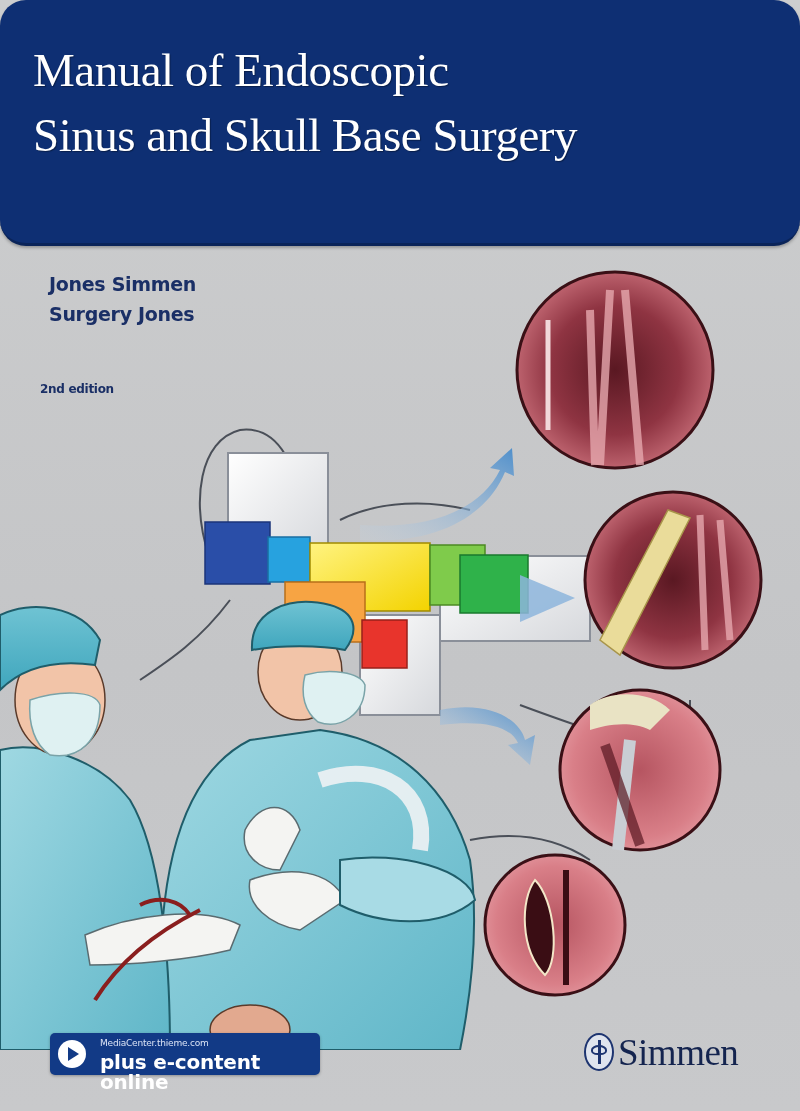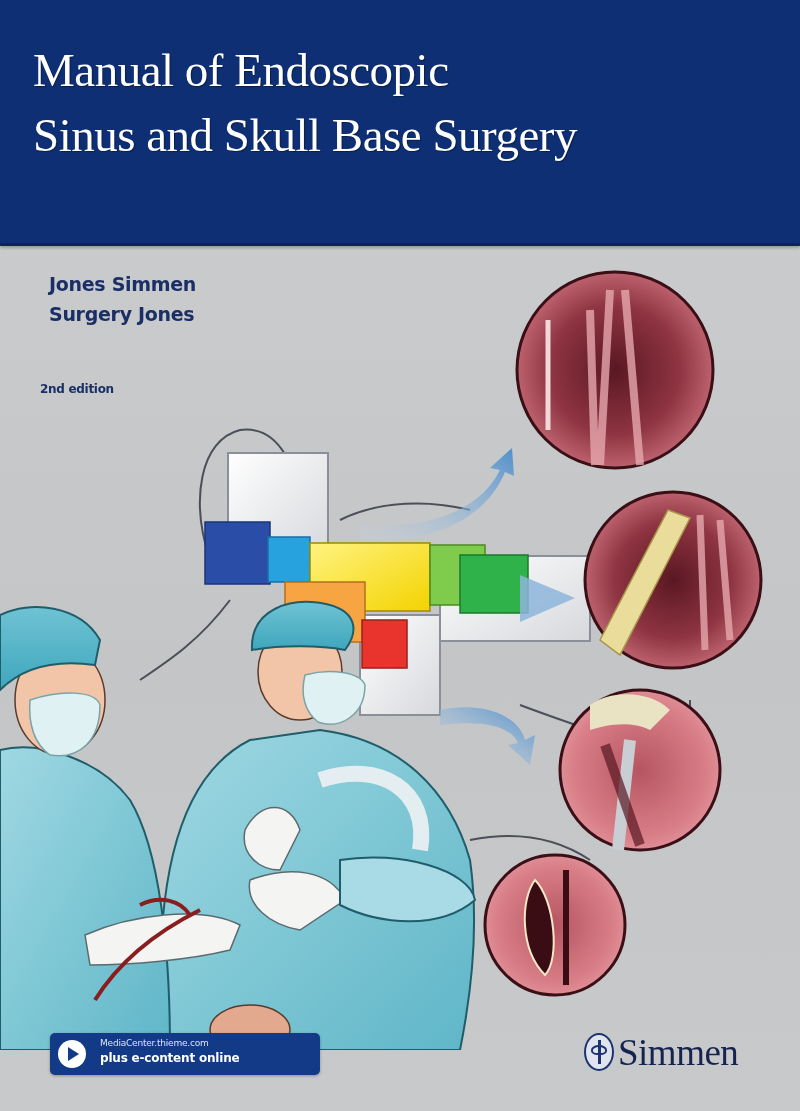--- a/index.html
+++ b/index.html
@@ -1,31 +1,31 @@
 <!DOCTYPE html>
 <html><head>
 <meta charset="utf-8">
 <style>
   html, body { margin: 0; padding: 0; }
   body { width: 800px; height: 1111px; overflow: hidden; background: #c9cacc; font-family: "Liberation Sans", sans-serif; }
   .cover { position: relative; width: 800px; height: 1111px; background: linear-gradient(180deg, #cdcecf 0%, #c4c5c7 60%, #c8c9cb 100%); overflow: hidden; }
-  .title-band { position: absolute; left: 0; top: 0; width: 800px; height: 243px; background: #0e2f73; border-bottom: 3px solid #0a2459; box-shadow: 0 2px 3px rgba(0,0,0,0.25); }
+  .title-band { position: absolute; left: 0; top: 0; width: 800px; height: 243px; background: #0e2f73; border-bottom: 3px solid #0a2459; box-shadow: 0 2px 3px rgba(0,0,0,0.25); border-radius: 26px; }
   .title-line { position: absolute; left: 33px; color: #ffffff; font-family: "Liberation Serif", "DejaVu Serif", serif; font-size: 47px; line-height: 1; letter-spacing: -0.5px; white-space: nowrap; text-shadow: 1px 1px 1px rgba(0,0,0,0.35); }
   .title-line.l1 { top: 47px; }
   .title-line.l2 { top: 112px; }
   .author { position: absolute; left: 49px; color: #1a2f66; font-family: "DejaVu Sans", sans-serif; font-weight: bold; font-size: 19px; line-height: 1; letter-spacing: -0.3px; white-space: nowrap; }
   .author.a1 { top: 275px; }
   .author.a2 { top: 305px; }
   .edition { position: absolute; left: 40px; top: 383px; color: #1a2f66; font-family: "DejaVu Sans", sans-serif; font-weight: bold; font-size: 12px; line-height: 1; letter-spacing: -0.3px; }
   .illustration { position: absolute; left: 0; top: 250px; width: 800px; height: 800px; }
   .media-badge { position: absolute; left: 50px; top: 1033px; width: 246px; height: 42px; background: #123a86; border-radius: 5px; box-shadow: 0 1px 3px rgba(0,0,0,0.3); padding-left: 24px; }
   .play-circle { position: absolute; left: 8px; top: 7px; width: 28px; height: 28px; border-radius: 50%; background: #ffffff; }
   .play-circle::after { content: ""; position: absolute; left: 10px; top: 7px; border-left: 11px solid #123a86; border-top: 7px solid transparent; border-bottom: 7px solid transparent; }
   .media-url { position: absolute; left: 50px; top: 6px; color: #dbe3f5; font-size: 9px; line-height: 1; font-family: "DejaVu Sans", sans-serif; letter-spacing: -0.2px; }
-  .media-label { position: absolute; left: 50px; top: 19px; color: #ffffff; font-size: 12px; font-weight: bold; line-height: 1; font-family: "DejaVu Sans", sans-serif; letter-spacing: -0.2px; }
+  .media-label { position: absolute; left: 50px; top: 19px; color: #ffffff; font-size: 20px; font-weight: bold; line-height: 1; font-family: "DejaVu Sans", sans-serif; letter-spacing: -0.2px; }
   .publisher { position: absolute; left: 584px; top: 1030px; height: 44px; display: flex; align-items: center; }
   .pub-logo { width: 30px; height: 38px; border-radius: 50%; border: 2px solid #1d3470; background: #dfe4ee; position: relative; box-sizing: border-box; }
   .pub-logo::before { content: ""; position: absolute; left: 12px; top: 5px; width: 3px; height: 24px; background: #1d3470; }
   .pub-logo::after { content: ""; position: absolute; left: 5px; top: 10px; width: 16px; height: 10px; border: 2px solid #1d3470; border-radius: 50% 50% 40% 40%; box-sizing: border-box; }
   .pub-name { margin-left: 4px; color: #14244f; font-family: "Liberation Serif", "DejaVu Serif", serif; font-size: 37px; line-height: 1; letter-spacing: -0.5px; }
 </style>
 </head>
 <body>
 
 <div class="cover">

